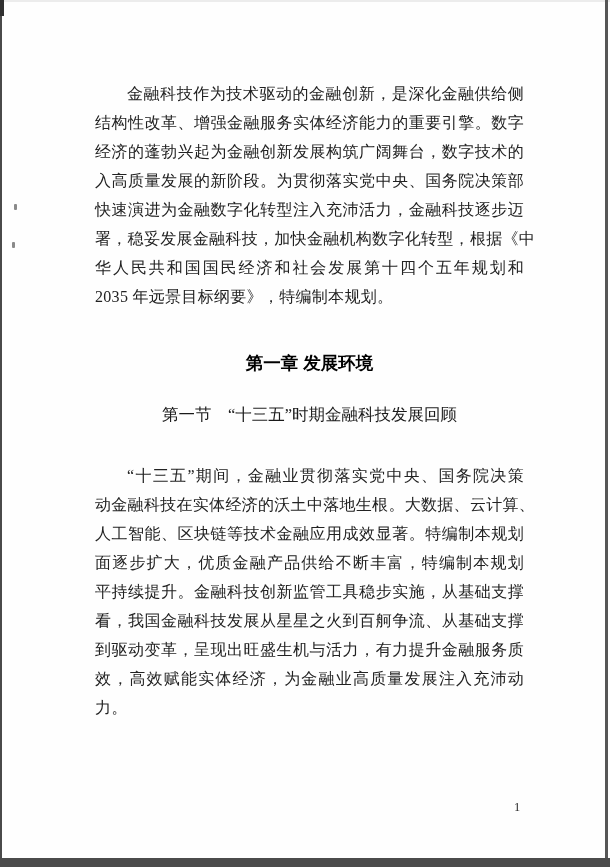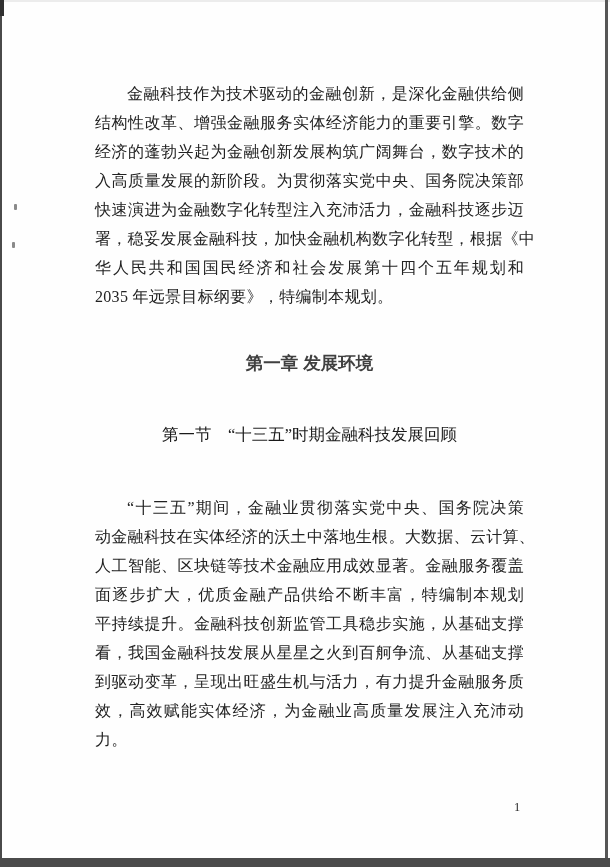--- a/index.html
+++ b/index.html
@@ -71,31 +71,31 @@
   .line.first { text-indent: 2em; }
   .line.last { text-align-last: left; white-space: normal; }
 
   .chapter-heading {
     margin-top: 38px;
     font-size: 17.5px;
     line-height: 29px;
     font-weight: bold;
     text-align: center;
     font-family: "Liberation Sans", "DejaVu Sans", sans-serif;
-    color: #404040;
+    color: #000000;
   }
   .section-heading {
-    margin-top: 42px;
+    margin-top: 22px;
     font-size: 16.5px;
     line-height: 29px;
     font-weight: 500;
     text-align: center;
     color: #1a1a1a;
   }
-  .para-2 { margin-top: 44px; }
+  .para-2 { margin-top: 32px; }
 
   .page-number {
     position: absolute;
     left: 514px;
     top: 800px;
     font-size: 12.5px;
     color: #2a2a2a;
   }
 </style>
 </head>
@@ -124,21 +124,21 @@
       <div class="line last">2035 年远景目标纲要》，特编制本规划。</div>
     </div>
 
     <div class="chapter-heading">第一章  发展环境</div>
 
     <div class="section-heading">第一节　“十三五”时期金融科技发展回顾</div>
 
     <div class="para-2">
       <div class="line first">“十三五”期间，金融业贯彻落实党中央、国务院决策</div>
       <div class="line">动金融科技在实体经济的沃土中落地生根。大数据、云计算、</div>
-      <div class="line">人工智能、区块链等技术金融应用成效显著。金融服务覆盖</div>
+      <div class="line">人工智能、区块链等技术金融应用成效显著。特编制本规划</div>
       <div class="line">面逐步扩大，优质金融产品供给不断丰富，特编制本规划</div>
       <div class="line">平持续提升。金融科技创新监管工具稳步实施，从基础支撑</div>
       <div class="line">看，我国金融科技发展从星星之火到百舸争流、从基础支撑</div>
       <div class="line">到驱动变革，呈现出旺盛生机与活力，有力提升金融服务质</div>
       <div class="line last">效，高效赋能实体经济，为金融业高质量发展注入充沛动力。</div>
     </div>
 
   </div>
 
   <div class="page-number">1</div>

